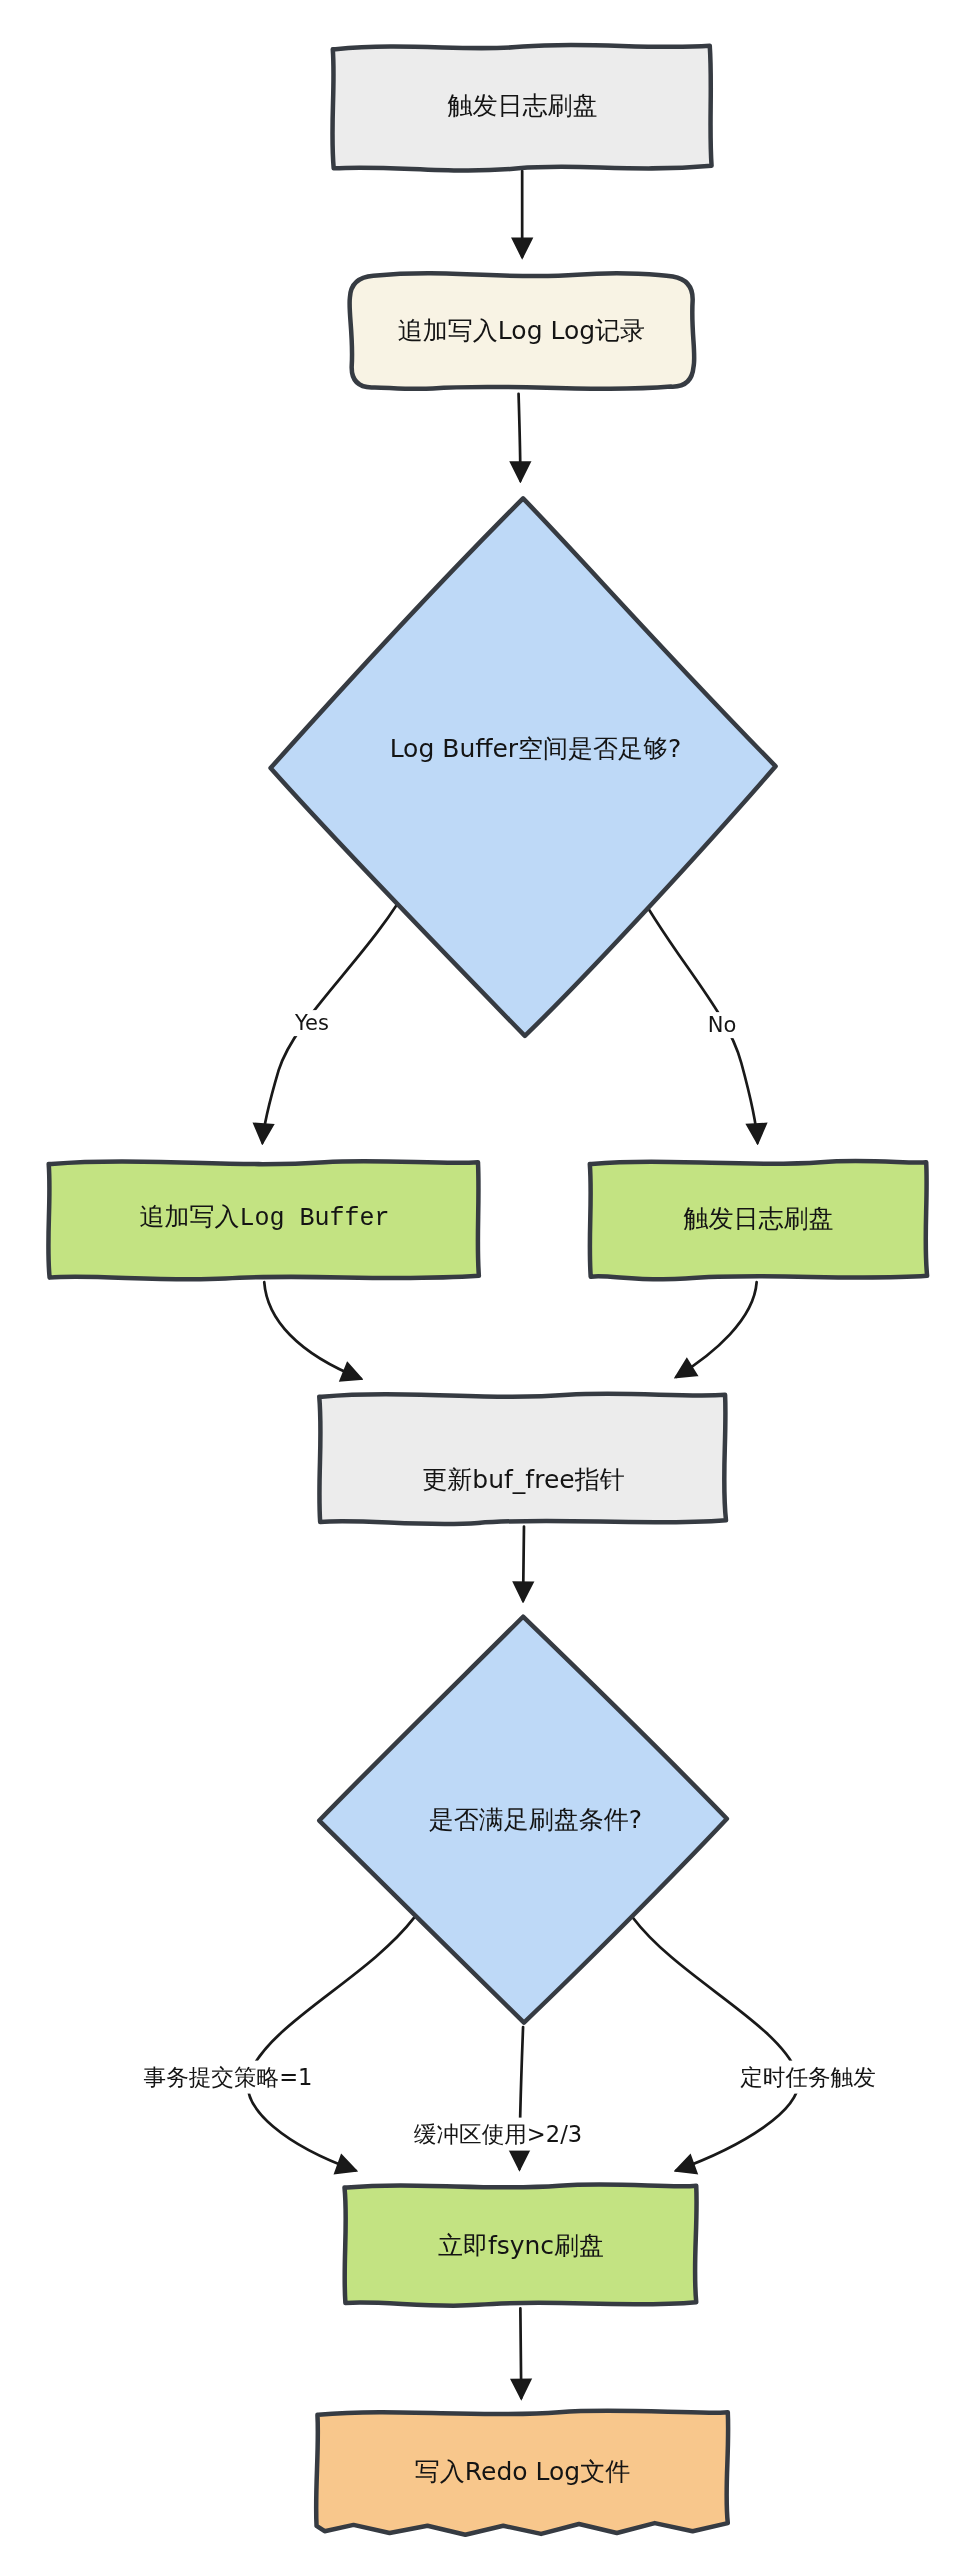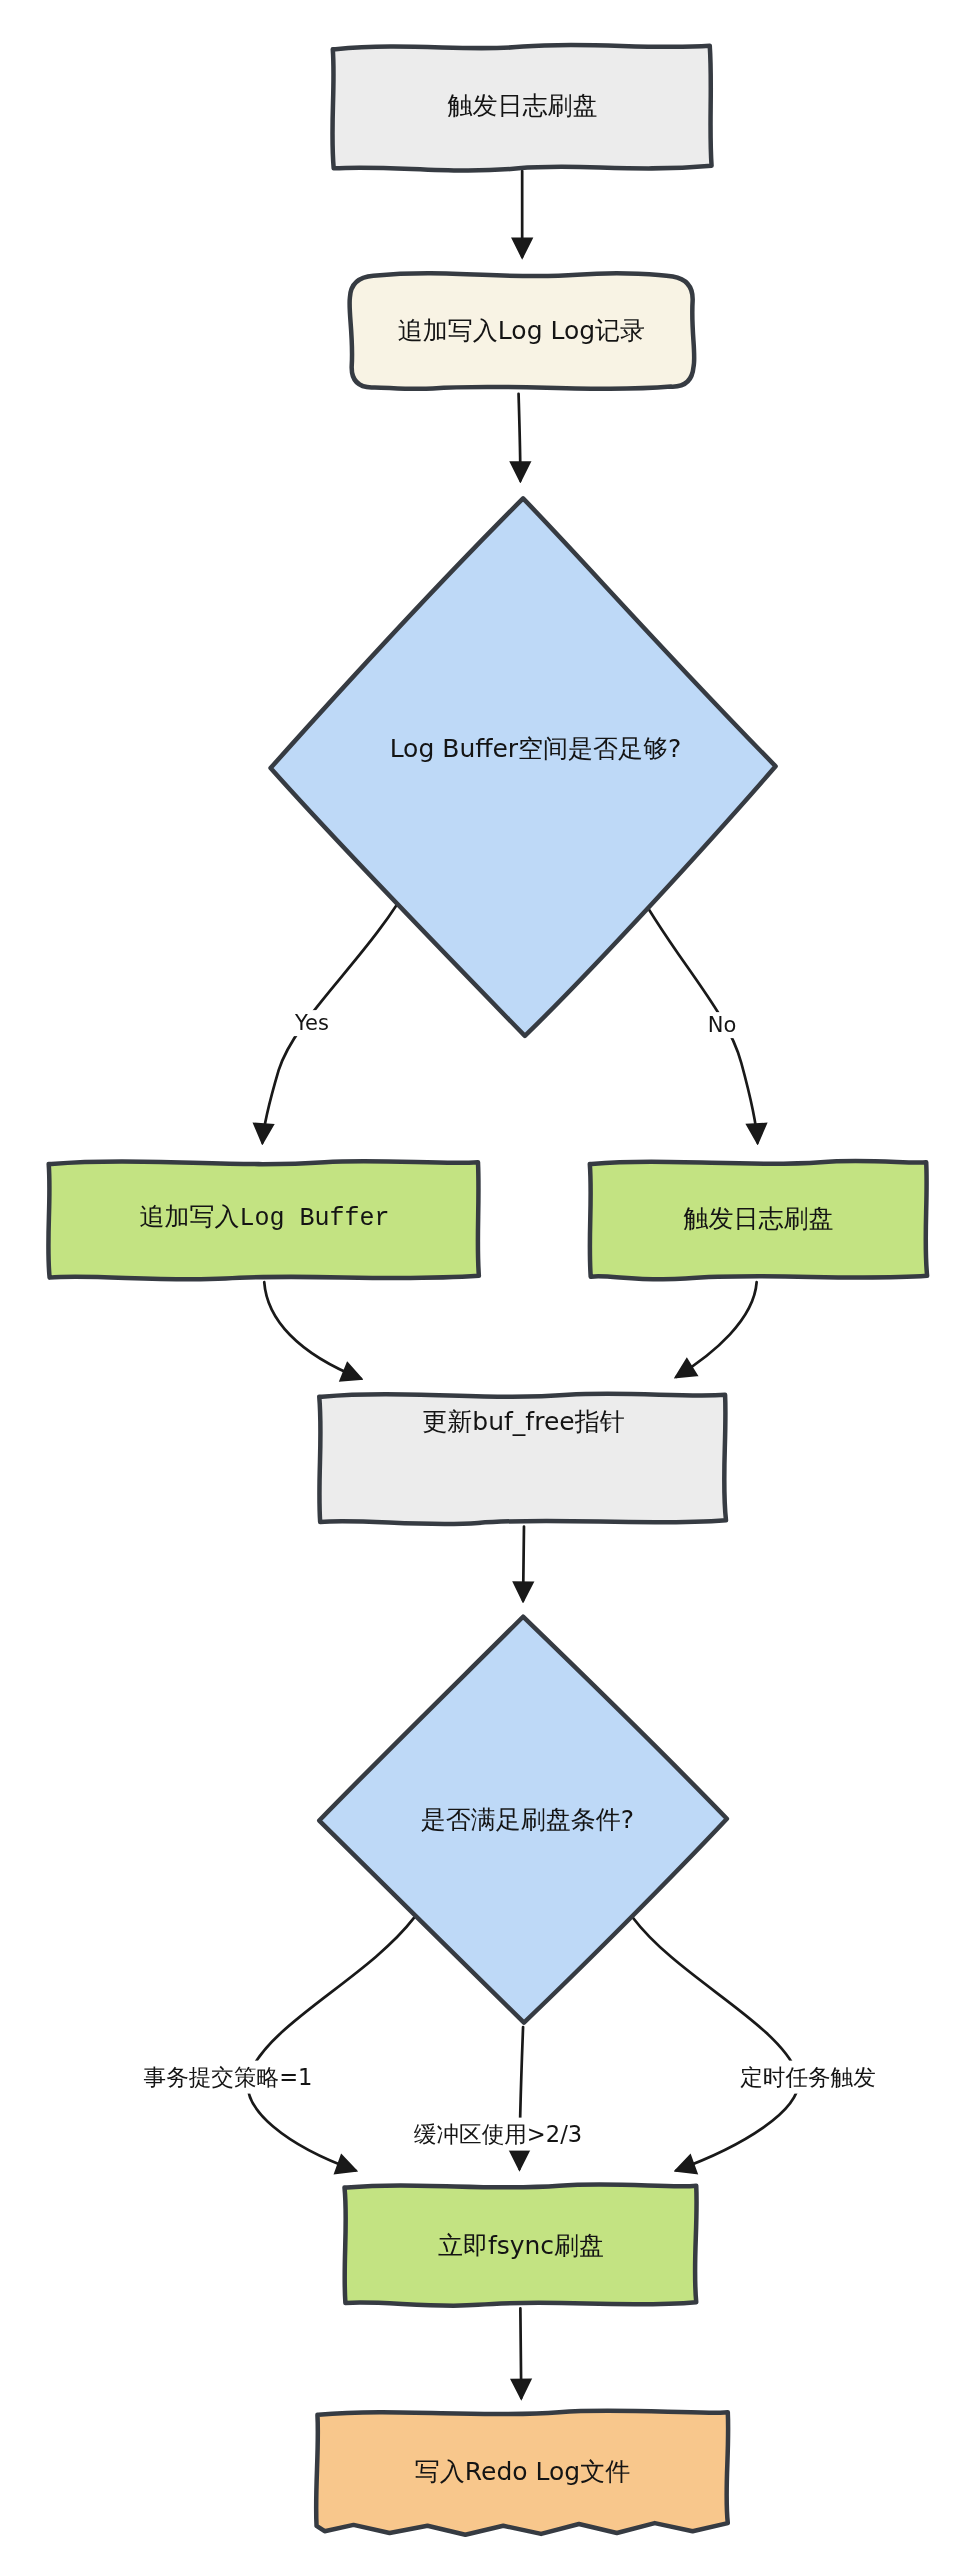--- a/index.html
+++ b/index.html
@@ -151,25 +151,25 @@
   </div>
 
   <div class="node" style="left:47px;top:1159px;width:435px;height:120px;font-family:Liberation Mono, monospace;">
     <span>追加写入Log Buffer</span>
   </div>
 
   <div class="node" style="left:588px;top:1159px;width:341px;height:120px;">
     <span>触发日志刷盘</span>
   </div>
 
-  <div class="node" style="left:318px;top:1356px;width:411px;height:132px;">
+  <div class="node" style="left:318px;top:1414px;width:411px;height:132px;">
     <span>更新buf_free指针</span>
   </div>
 
-  <div class="node" style="left:322px;top:1615px;width:411px;height:410px;">
+  <div class="node" style="left:330px;top:1615px;width:411px;height:410px;">
     <span>是否满足刷盘条件?</span>
   </div>
 
   <div class="node" style="left:343px;top:2184px;width:356px;height:123px;">
     <span>立即fsync刷盘</span>
   </div>
 
   <div class="node" style="left:314px;top:2411px;width:417px;height:122px;align-items:center;">
     <span>写入Redo Log文件</span>
   </div>

